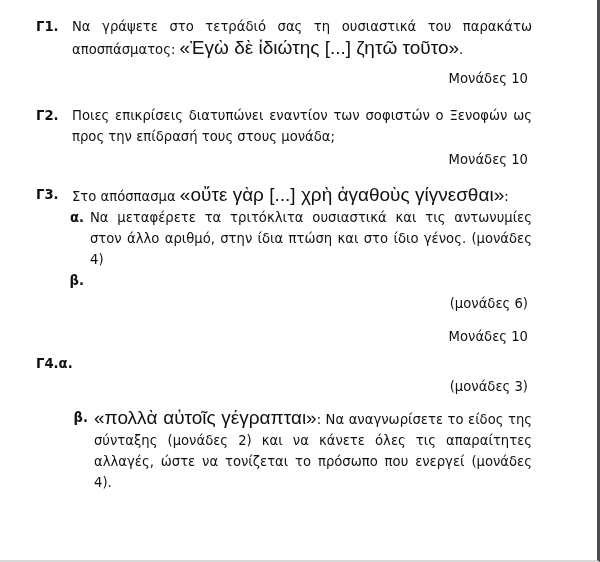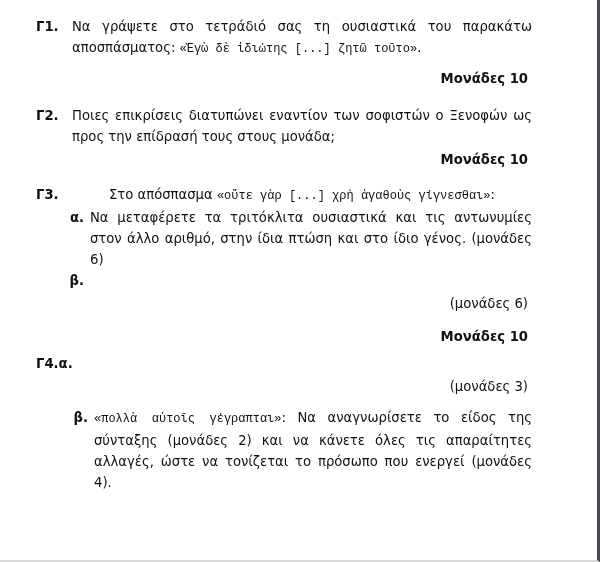--- a/index.html
+++ b/index.html
@@ -44,46 +44,46 @@
   }
   .q-label.w1  { min-width: 30px; }
   .q-label.w2  { min-width: 22px; text-align: right; }
   .q-label.w3  { min-width: 56px; }
   .q-body {
     flex: 1 1 auto;
     text-align: justify;
     text-justify: inter-word;
     hyphens: none;
   }
-  .q-body.nojust { text-align: center; }
+  .q-body.nojust { text-align: left; }
 
   
   .anc {
-    font-family: Liberation Mono, monospace;
-    font-size: 12px;
+    font-family: Liberation Sans, sans-serif;
+    font-size: 19px;
   }
 
   
   .sub {
     padding-left: 26px;
   }
   .sub-deep {
     padding-left: 30px;
   }
 
   
   .marks {
     font-family: "DejaVu Sans", "Liberation Sans", sans-serif;
     font-size: 13.2px;
     line-height: 21px;
     color: #111111;
     text-align: right;
     padding-right: 4px;
   }
-  .marks.bold { font-weight: bold; }
+  .marks.bold { font-weight: normal; }
 
   .sp-2  { height: 2px; }
   .sp-6  { height: 6px; }
   .sp-8  { height: 8px; }
   .sp-10 { height: 10px; }
   .sp-12 { height: 12px; }
   .sp-14 { height: 14px; }
   .sp-16 { height: 16px; }
 </style>
 </head>
@@ -110,21 +110,21 @@
 
     <div class="sp-14"></div>
 
     <div class="q">
       <span class="q-label w1">Γ3.</span>
       <span class="q-body nojust"><span>Στο απόσπασμα </span><span class="anc">«οὔτε γὰρ [...] χρὴ ἀγαθοὺς γίγνεσθαι»</span><span>:</span></span>
     </div>
 
     <div class="q sub">
       <span class="q-label w2">α.</span>
-      <span class="q-body">Να μεταφέρετε τα τριτόκλιτα ουσιαστικά και τις αντωνυμίες στον άλλο αριθμό, στην ίδια πτώση και στο ίδιο γένος. (μονάδες 6)</span>
+      <span class="q-body">Να μεταφέρετε τα τριτόκλιτα ουσιαστικά και τις αντωνυμίες στον άλλο αριθμό, στην ίδια πτώση και στο ίδιο γένος. (μονάδες 4)</span>
     </div>
 
     <div class="q sub">
       <span class="q-label w2">β.</span>
     </div>
 
     <div class="sp-2"></div>
     <div class="marks">(μονάδες 6)</div>
 
     <div class="sp-12"></div>

